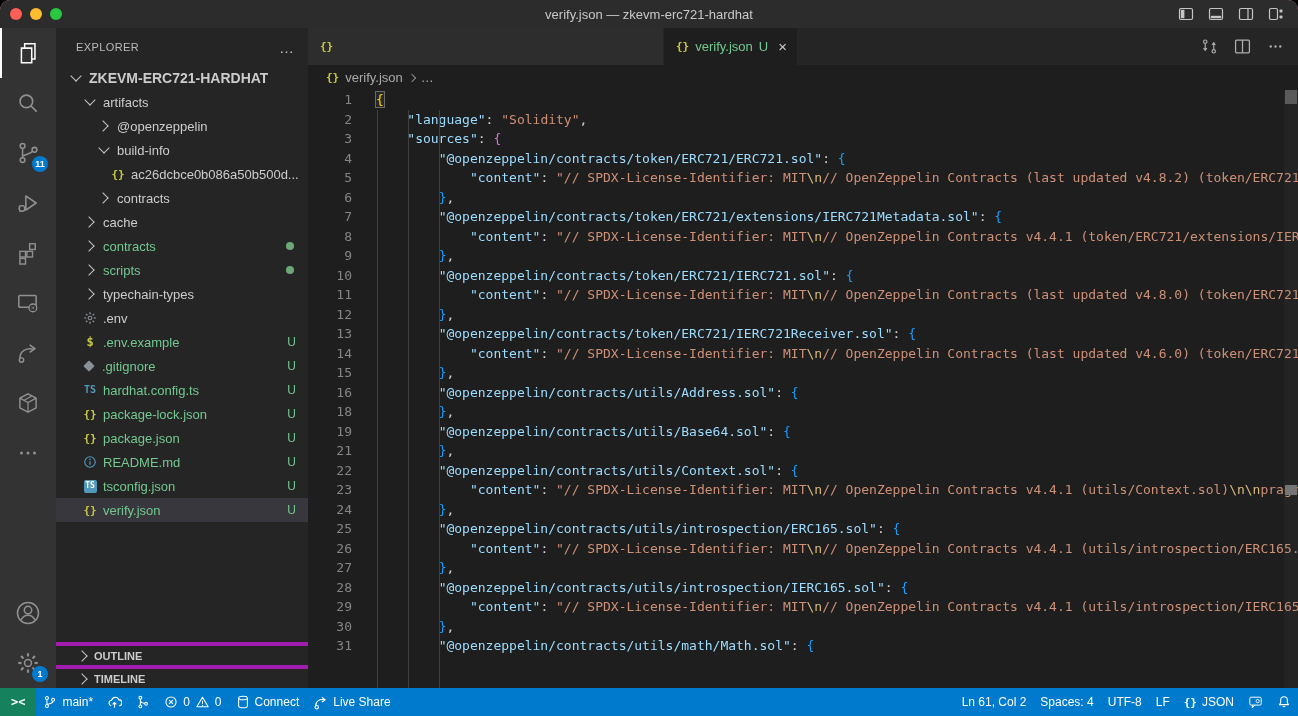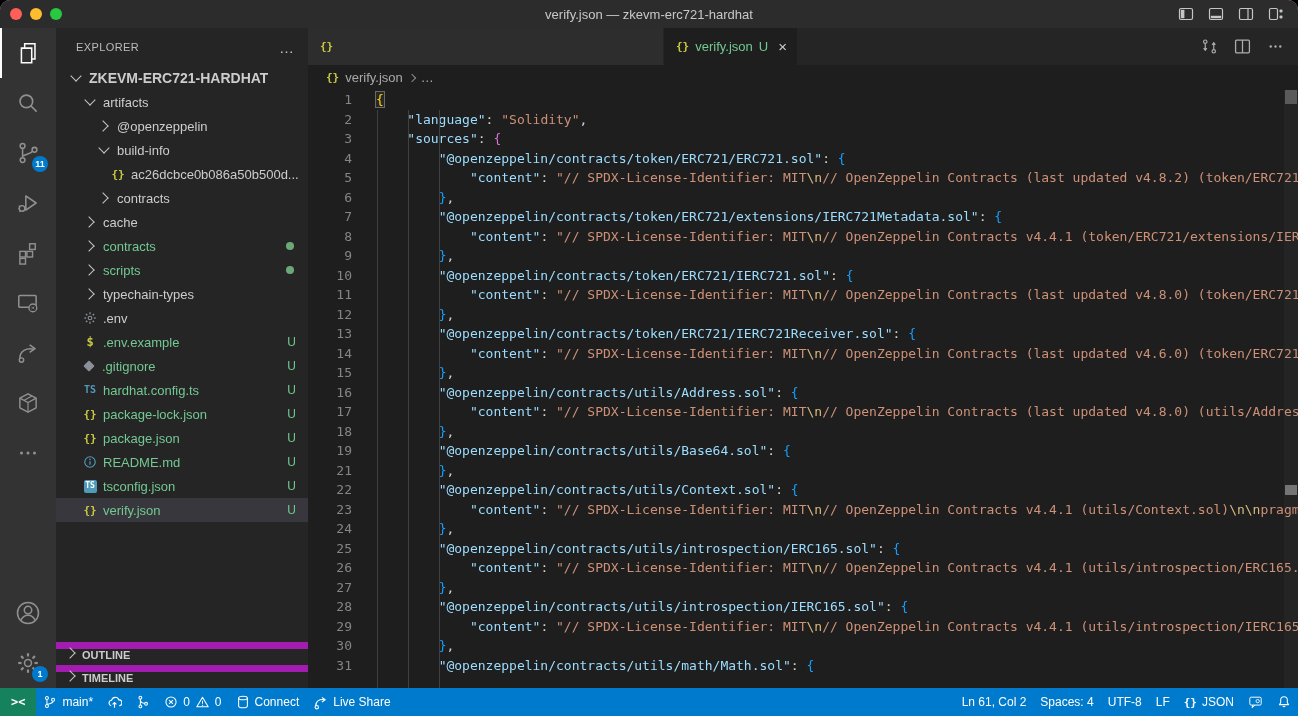--- a/index.html
+++ b/index.html
@@ -43,21 +43,21 @@
   .chev { width:8px; height:8px; border-right:1.4px solid #c5c5c5; border-bottom:1.4px solid #c5c5c5; }
   .chev.right { transform:rotate(-45deg); margin-left:-2px; }
   .chev.down { transform:rotate(45deg); margin-top:-4px; }
   .fi { font-family:"DejaVu Sans Mono", monospace; font-size:11px; font-weight:700; line-height:1; }
   .fic-json { color:#cbcb41; }
   .fic-dollar { color:#cbcb41; font-size:12px; }
   .fic-ts { color:#519aba; font-size:10px; }
   .fic-tsc { background:#519aba; color:#fff; font-size:8px; width:13px; height:13px; border-radius:2px; display:flex; align-items:center; justify-content:center; }
   .diamond { width:8px; height:8px; background:#8a9199; transform:rotate(45deg); border-radius:1px; }
   .sb-panels { flex:0 0 auto; }
-  .sb-panel { height:23px; border-top:7px solid #a21caf; display:flex; padding-left:12px; font-size:11px; font-weight:700; color:#cccccc; cursor:pointer; }
+  .sb-panel { height:23px; border-top:4px solid #a21caf; display:flex; align-items:center; padding-left:24px; font-size:11px; font-weight:700; color:#cccccc; cursor:pointer; }
   .sb-panel .chev { margin-right:8px; }
 
   
   .editorgroup { flex:1; display:flex; flex-direction:column; min-width:0; background:#1e1e1e; }
   .tabbar { height:37px; background:#252526; display:flex; flex:0 0 37px; align-items:stretch; }
   .tab { display:flex; align-items:center; padding:0 12px; font-size:13px; cursor:pointer; gap:6px; }
   .tab1 { width:356px; background:#2d2d2d; color:#9b9b9b; font-style:italic; border-right:1px solid #252526; }
   .tab2 { background:#1e1e1e; color:#73c991; padding-right:10px; }
   .tab .ticon { font-style:normal; }
   .tab .ubadge { color:#73c991; }
@@ -436,21 +436,20 @@
             <div class="cl"><span class="ln">7</span><span class="lc"><span class="tk-p">        </span><span class="tk-k">"@openzeppelin/contracts/token/ERC721/extensions/IERC721Metadata.sol"</span><span class="tk-p">: </span><span class="tk-b3">{</span></span></div>
             <div class="cl"><span class="ln">8</span><span class="lc"><span class="tk-p">            </span><span class="tk-k">"content"</span><span class="tk-p">: </span><span class="tk-s">"// SPDX-License-Identifier: MIT</span><span class="tk-e">\n</span><span class="tk-s">// OpenZeppelin Contracts v4.4.1 (token/ERC721/extensions/IER</span></span></div>
             <div class="cl"><span class="ln">9</span><span class="lc"><span class="tk-p">        </span><span class="tk-b3">}</span><span class="tk-p">,</span></span></div>
             <div class="cl"><span class="ln">10</span><span class="lc"><span class="tk-p">        </span><span class="tk-k">"@openzeppelin/contracts/token/ERC721/IERC721.sol"</span><span class="tk-p">: </span><span class="tk-b3">{</span></span></div>
             <div class="cl"><span class="ln">11</span><span class="lc"><span class="tk-p">            </span><span class="tk-k">"content"</span><span class="tk-p">: </span><span class="tk-s">"// SPDX-License-Identifier: MIT</span><span class="tk-e">\n</span><span class="tk-s">// OpenZeppelin Contracts (last updated v4.8.0) (token/ERC721</span></span></div>
             <div class="cl"><span class="ln">12</span><span class="lc"><span class="tk-p">        </span><span class="tk-b3">}</span><span class="tk-p">,</span></span></div>
             <div class="cl"><span class="ln">13</span><span class="lc"><span class="tk-p">        </span><span class="tk-k">"@openzeppelin/contracts/token/ERC721/IERC721Receiver.sol"</span><span class="tk-p">: </span><span class="tk-b3">{</span></span></div>
             <div class="cl"><span class="ln">14</span><span class="lc"><span class="tk-p">            </span><span class="tk-k">"content"</span><span class="tk-p">: </span><span class="tk-s">"// SPDX-License-Identifier: MIT</span><span class="tk-e">\n</span><span class="tk-s">// OpenZeppelin Contracts (last updated v4.6.0) (token/ERC721</span></span></div>
             <div class="cl"><span class="ln">15</span><span class="lc"><span class="tk-p">        </span><span class="tk-b3">}</span><span class="tk-p">,</span></span></div>
             <div class="cl"><span class="ln">16</span><span class="lc"><span class="tk-p">        </span><span class="tk-k">"@openzeppelin/contracts/utils/Address.sol"</span><span class="tk-p">: </span><span class="tk-b3">{</span></span></div>
-            <div class="cl"><span class="ln">17</span><span class="lc"><span class="tk-p">            </span><span class="tk-k">"content"</span><span class="tk-p">: </span><span class="tk-s">"// SPDX-License-Identifier: MIT</span><span class="tk-e">\n</span><span class="tk-s">// OpenZeppelin Contracts (last updated v4.8.0) (utils/Addres</span></span></div>
             <div class="cl"><span class="ln">18</span><span class="lc"><span class="tk-p">        </span><span class="tk-b3">}</span><span class="tk-p">,</span></span></div>
             <div class="cl"><span class="ln">19</span><span class="lc"><span class="tk-p">        </span><span class="tk-k">"@openzeppelin/contracts/utils/Base64.sol"</span><span class="tk-p">: </span><span class="tk-b3">{</span></span></div>
             <div class="cl"><span class="ln">21</span><span class="lc"><span class="tk-p">        </span><span class="tk-b3">}</span><span class="tk-p">,</span></span></div>
             <div class="cl"><span class="ln">22</span><span class="lc"><span class="tk-p">        </span><span class="tk-k">"@openzeppelin/contracts/utils/Context.sol"</span><span class="tk-p">: </span><span class="tk-b3">{</span></span></div>
             <div class="cl"><span class="ln">23</span><span class="lc"><span class="tk-p">            </span><span class="tk-k">"content"</span><span class="tk-p">: </span><span class="tk-s">"// SPDX-License-Identifier: MIT</span><span class="tk-e">\n</span><span class="tk-s">// OpenZeppelin Contracts v4.4.1 (utils/Context.sol)</span><span class="tk-e">\n\n</span><span class="tk-s">pragm</span></span></div>
             <div class="cl"><span class="ln">24</span><span class="lc"><span class="tk-p">        </span><span class="tk-b3">}</span><span class="tk-p">,</span></span></div>
             <div class="cl"><span class="ln">25</span><span class="lc"><span class="tk-p">        </span><span class="tk-k">"@openzeppelin/contracts/utils/introspection/ERC165.sol"</span><span class="tk-p">: </span><span class="tk-b3">{</span></span></div>
             <div class="cl"><span class="ln">26</span><span class="lc"><span class="tk-p">            </span><span class="tk-k">"content"</span><span class="tk-p">: </span><span class="tk-s">"// SPDX-License-Identifier: MIT</span><span class="tk-e">\n</span><span class="tk-s">// OpenZeppelin Contracts v4.4.1 (utils/introspection/ERC165.</span></span></div>
             <div class="cl"><span class="ln">27</span><span class="lc"><span class="tk-p">        </span><span class="tk-b3">}</span><span class="tk-p">,</span></span></div>
             <div class="cl"><span class="ln">28</span><span class="lc"><span class="tk-p">        </span><span class="tk-k">"@openzeppelin/contracts/utils/introspection/IERC165.sol"</span><span class="tk-p">: </span><span class="tk-b3">{</span></span></div>

